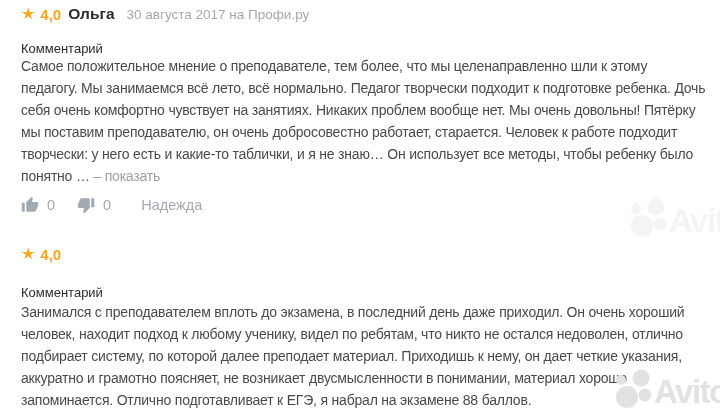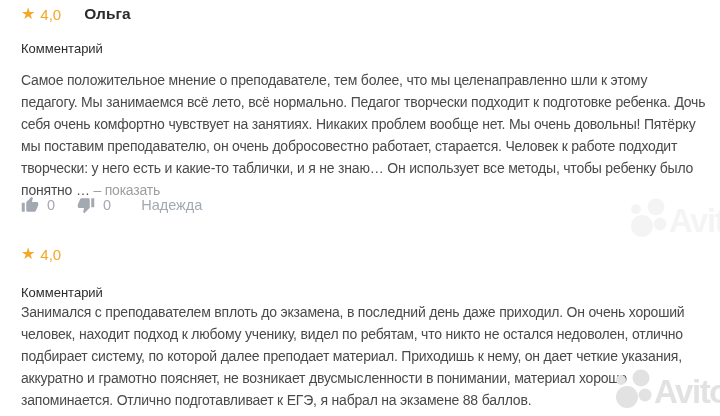--- a/index.html
+++ b/index.html
@@ -16,40 +16,40 @@
     display: flex; align-items: center;
     white-space: nowrap;
   }
   .hdr-1 { top: 4px; }
   .hdr-2 { top: 244px; }
   .star-icon {
     color: #f5a623; font-size: 16px; line-height: 20px;
     margin-right: 5px;
   }
   .rating {
-    color: #f5a623; font-weight: normal; font-size: 15px;
-    margin-right: 23px;
+    color: #f5a623; font-weight: bold; font-size: 15px;
+    margin-right: 7px;
   }
   .author {
     color: #2b2b2b; font-weight: bold; font-size: 15.5px;
     margin-right: 12px;
   }
   .meta { color: #a7a7a7; font-size: 13.5px; }
   .section-label {
     position: absolute; left: 21px;
     color: #2b2b2b; font-weight: normal; font-size: 13px;
   }
   .lbl-1 { top: 41px; }
   .lbl-2 { top: 285px; }
   .para {
     position: absolute; left: 21px; width: 686px;
     color: #4a4a4a; font-size: 14px; line-height: 22px;
     letter-spacing: -0.2px;
   }
-  .para-1 { top: 69px; }
+  .para-1 { top: 55px; }
   .para-2 { top: 301px; }
   .show-more {
     color: #9e9e9e; cursor: pointer; white-space: nowrap;
   }
   .actions {
     position: absolute; left: 21px; top: 196px;
     display: flex; align-items: center;
     color: #a3a9b1; font-size: 14.5px;
   }
   .thumb-btn {
@@ -74,20 +74,21 @@
     margin-left: 1px;
   }
 </style>
 </head>
 <body>
 
 <div class="review-header hdr-1">
   <span class="star-icon">★</span>
   <span class="rating">4,0</span>
   <span class="author">Ольга</span>
+  <span class="meta">30 августа 2017 на Профи.ру</span>
 </div>
 
 <div class="section-label lbl-1">Комментарий</div>
 
 <div class="para para-1"><span>Самое положительное мнение о преподавателе, тем более, что мы целенаправленно шли к этому педагогу. Мы занимаемся всё лето, всё нормально. Педагог творчески подходит к подготовке ребенка. Дочь себя очень комфортно чувствует на занятиях. Никаких проблем вообще нет. Мы очень довольны! Пятёрку мы поставим преподавателю, он очень добросовестно работает, старается. Человек к работе подходит творчески: у него есть и какие-то таблички, и я не знаю… Он использует все методы, чтобы ребенку было понятно … </span><span class="show-more">– показать</span></div>
 
 <div class="actions">
   <span class="thumb-btn">
     <span style="display:inline-flex">
       <svg viewBox="0 0 24 24">

